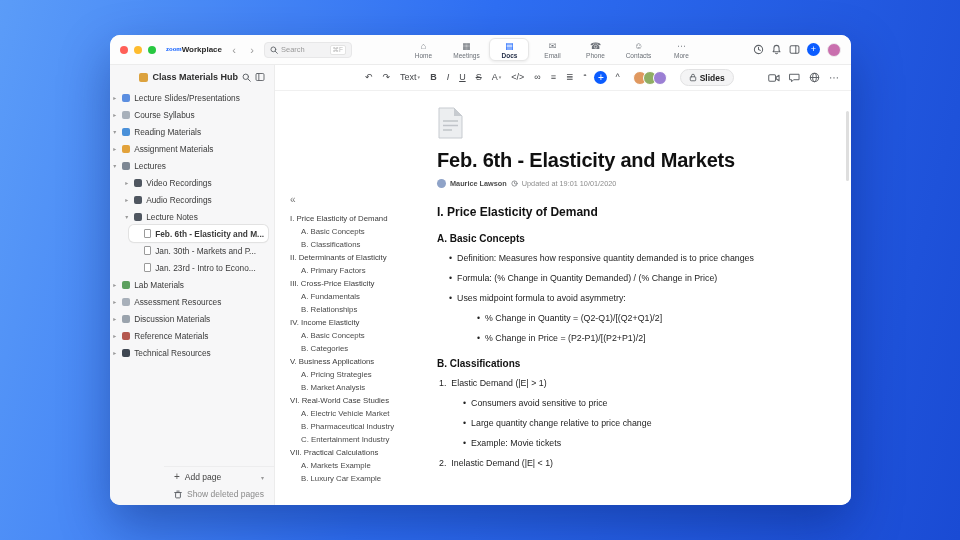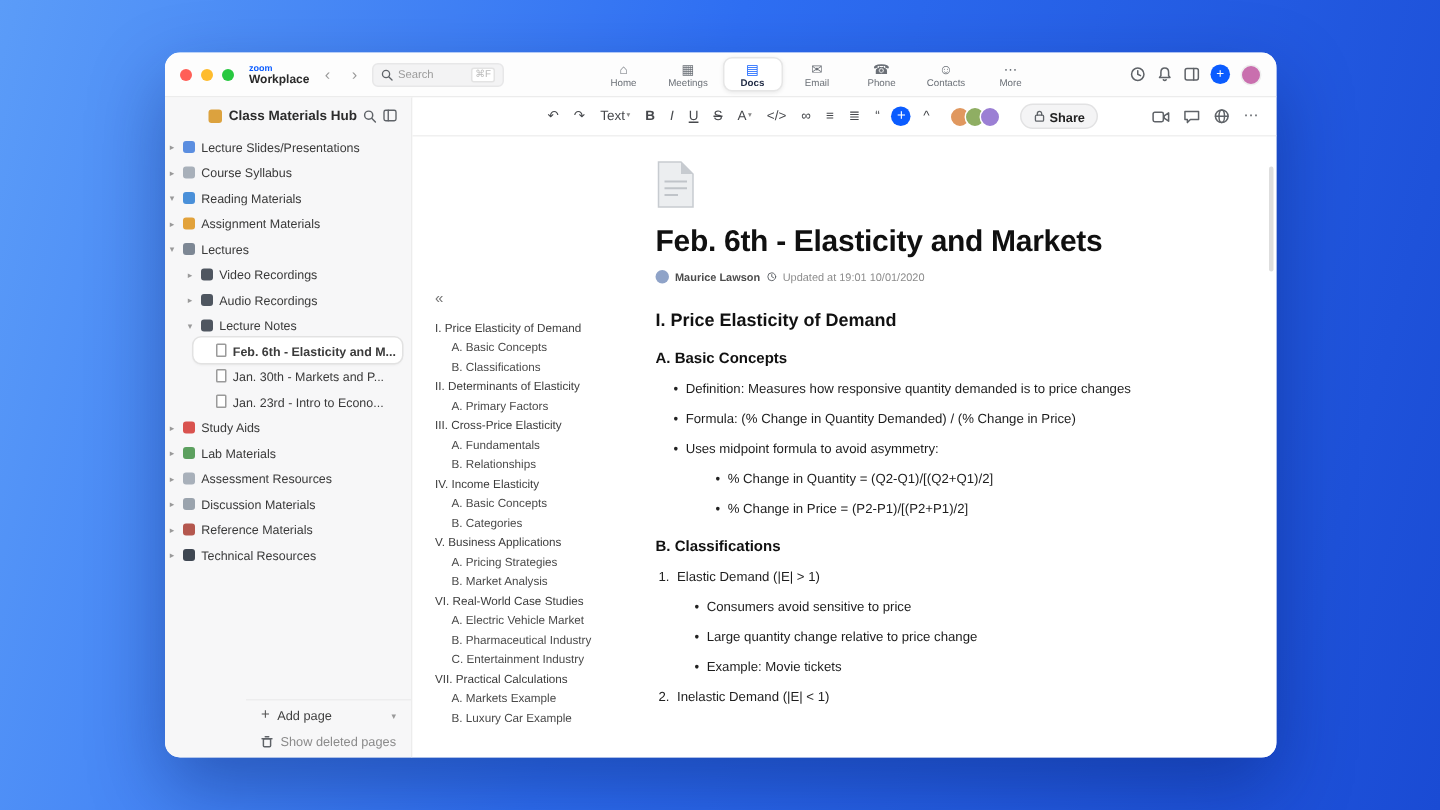--- a/index.html
+++ b/index.html
@@ -8,21 +8,21 @@
   body{font-family:"Liberation Sans", sans-serif; position:relative;
        background:linear-gradient(105deg,#5b9cf8 0%,#2f6ff3 45%,#1a4bd4 100%);}
   .window{position:absolute;left:110px;top:35px;width:741px;height:470px;background:#fff;
           border-radius:10px;box-shadow:0 20px 50px rgba(0,20,90,.38);display:flex;
           flex-direction:column;overflow:hidden;}
   
   .titlebar{height:30px;flex:none;display:flex;align-items:center;gap:6px;padding:0 10px;
             background:#fdfdfd;border-bottom:1px solid #ececec;}
   .tl{width:8px;height:8px;border-radius:50%;flex:none;}
   .tl.red{background:#ff5f57}.tl.yellow{background:#febc2e}.tl.green{background:#28c840}
-  .brand{display:flex;flex-direction:column;line-height:1;margin-left:4px;}
+  .brand{display:flex;flex-direction:row;line-height:1;margin-left:4px;}
   .brand .logo{font-size:6px;font-weight:700;color:var(--accent);}
   .brand .name{font-size:8px;font-weight:700;color:#2a2a2a;}
   .nav-arrow{font-size:11px;color:#9a9a9a;width:12px;text-align:center;line-height:14px;}
   .search-pill{width:88px;height:16px;border-radius:4px;background:#f3f3f4;border:1px solid #e7e7e8;
                display:flex;align-items:center;gap:3px;padding:0 5px;color:#9a9a9a;text-align:center;}
   .search-pill .ph{font-size:7.5px;}
   .search-pill .kbd{margin-left:auto;font-size:6.5px;color:#b8b8b8;border:1px solid #e3e3e3;
                     border-radius:2px;padding:0 2px;background:#fff;line-height:8px;}
   .tabs{flex:1;display:flex;justify-content:center;gap:3px;}
   .tab{width:40px;display:flex;flex-direction:column;align-items:center;gap:1px;padding:2px 0 1px;
@@ -234,25 +234,20 @@
             <span class="page-ic"></span>
             <span class="tree-label">Jan. 30th - Markets and P...</span>
           </div>
           <div class="tree-row lvl2">
             <span class="chev"></span>
             <span class="page-ic"></span>
             <span class="tree-label">Jan. 23rd - Intro to Econo...</span>
           </div>
           <div class="tree-row lvl0">
             <span class="chev">▸</span>
-            <span class="dot-ic" style="background: rgb(217, 83, 79);"></span>
-            <span class="tree-label">Study Aids</span>
-          </div>
-          <div class="tree-row lvl0">
-            <span class="chev">▸</span>
             <span class="dot-ic" style="background: rgb(92, 160, 95);"></span>
             <span class="tree-label">Lab Materials</span>
           </div>
           <div class="tree-row lvl0">
             <span class="chev">▸</span>
             <span class="dot-ic" style="background: rgb(168, 176, 186);"></span>
             <span class="tree-label">Assessment Resources</span>
           </div>
           <div class="tree-row lvl0">
             <span class="chev">▸</span>
@@ -309,21 +304,21 @@
         <span class="tb-avs" id="toolbar-avatars">
             <span class="tb-av" style="background: rgb(224, 152, 95);"></span>
             <span class="tb-av" style="background: rgb(143, 174, 99);"></span>
             <span class="tb-av" style="background: rgb(155, 127, 212);"></span>
           </span>
         <button class="share-btn">
           <svg class="ico" width="8" height="9" viewBox="0 0 10 11">
               <rect x="1.6" y="4.6" width="6.8" height="5" rx="1"></rect>
               <path d="M3.2 4.6 V3.2 a1.8 1.8 0 0 1 3.6 0 V4.6"></path>
             </svg>
-          <span>Share</span>
+          <span>Slides</span>
         </button>
         <span class="tb-right-icons">
           <svg class="ico" width="12" height="10" viewBox="0 0 13 10">
               <rect x="0.8" y="1.6" width="7.4" height="6.8" rx="1.2"></rect>
               <polygon points="8.8,4.2 12,2 12,8 8.8,5.8"></polygon>
             </svg>
           <svg class="ico" width="11" height="10" viewBox="0 0 12 11">
               <path d="M1 1.4 h10 v6 h-6 l-2.2 2.2 v-2.2 h-1.8 z"></path>
             </svg>
           <svg class="ico" width="11" height="11" viewBox="0 0 12 12">

